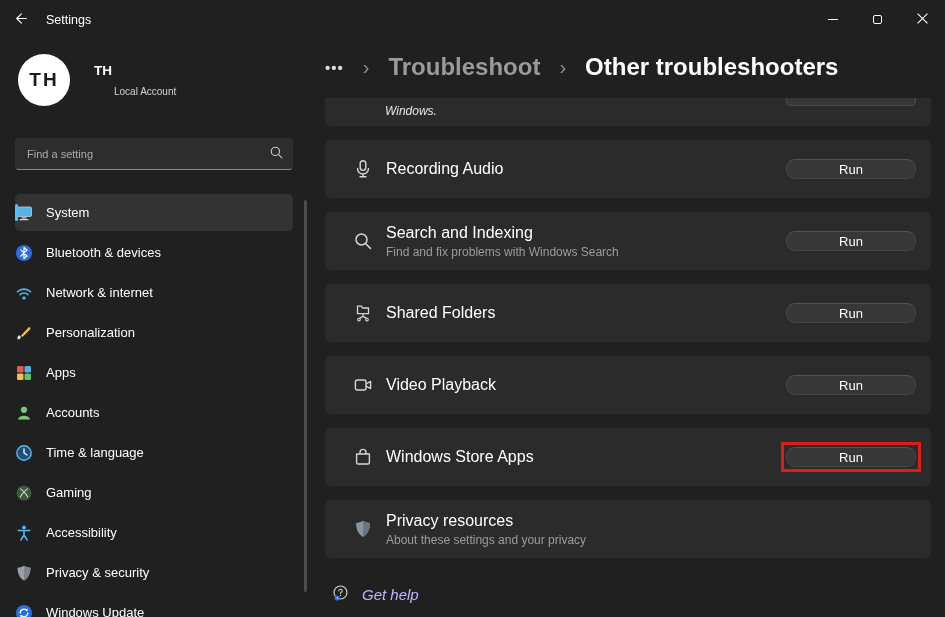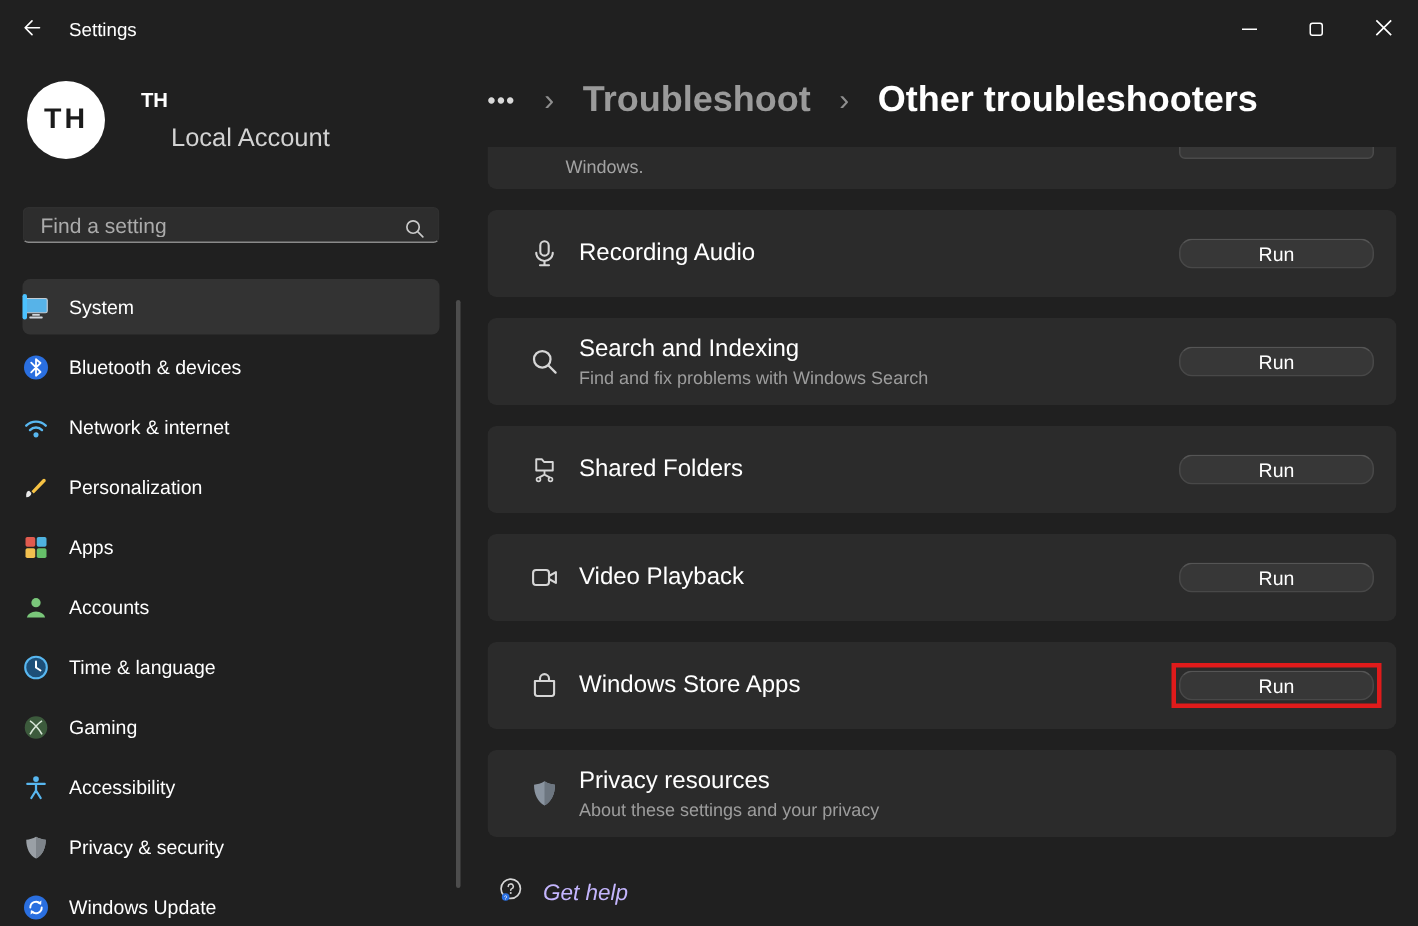--- a/index.html
+++ b/index.html
@@ -21,26 +21,26 @@
   .glyph-min { width:10px; height:1px; background:#ffffff; display:block; }
   .glyph-max { width:9px; height:9px; border:1px solid #ffffff; border-radius:2px; display:block; }
 
   
   .sidebar { position:absolute; top:40px; left:0; width:308px; bottom:0; padding:0 15px; }
   .account { display:flex; align-items:center; gap:24px; margin:14px 0 32px 3px; }
   .avatar { width:52px; height:52px; border-radius:50%; background:#ffffff; color:#1b1b1b;
             display:flex; align-items:center; justify-content:center;
             font-size:19px; font-weight:800; letter-spacing:2px; }
   .account-name { font-size:13.5px; font-weight:700; }
-  .account-type { font-size:17px; color:#d2d2d2; margin-top:8px;padding-left:20px; }
+  .account-type { font-size:10px; color:#d2d2d2; margin-top:8px;padding-left:20px; }
 
   .search-wrap { position:relative; margin-bottom:24px; }
-  .search-input { width:100%; height:24px; background:#2d2d2d; border:1px solid #303030;
+  .search-input { width:100%; height:32px; background:#2d2d2d; border:1px solid #303030;
                   border-bottom:1px solid #8a8a8a; border-radius:4px; color:#ffffff;
-                  font-size:14px; padding:0 32px 0 11px; outline:none; }
+                  font-size:11px; padding:0 32px 0 11px; outline:none; }
   .search-input::placeholder { color:#ababab; }
   .search-icon { position:absolute; right:9px; top:7px; }
 
   .nav { }
   .nav-item { position:relative; display:flex; align-items:center; gap:13px; height:37px;
               margin-bottom:3px; border-radius:5px; font-size:13px; color:#ffffff; }
   .nav-item.selected { background:#333333; }
   .nav-item.selected::before { content:""; position:absolute; left:0; top:10px; width:3px; height:17px;
                                border-radius:2px; background:#4cc2ff; }
   .nav-icon { width:18px; height:18px; display:inline-flex; flex:none; }
@@ -55,21 +55,21 @@
   .crumb-overflow { background:transparent; border:none; color:#d9d9d9; font-size:15px;
                     letter-spacing:1px; font-weight:700; padding:0; }
   .crumb-sep { color:#8f8f8f; font-size:20px; font-weight:400; }
   .crumb-parent { color:#9a9a9a; font-size:24px; font-weight:700; }
   .crumb-current { color:#ffffff; font-size:24px; font-weight:700; }
 
   .content { position:absolute; top:58px; left:0; width:606px; bottom:0; overflow:hidden; }
 
   .clipped-card { position:relative; height:28px; background:#2b2b2b; border-radius:0 0 6px 6px;
                   margin-bottom:14px; overflow:hidden; }
-  .clipped-text { position:absolute; left:52px; top:6px; font-size:12px; color:#a3a3a3; }
+  .clipped-text { position:absolute; left:60px; top:6px; font-size:12px; color:#e5e5e5;font-style:italic; }
   .clipped-btn { position:absolute; right:15px; top:-22px; width:130px; height:30px;
                  background:#373737; border:1px solid #4a4a4a; border-radius:4px; }
 
   .card { display:flex; align-items:center; height:58px; background:#2b2b2b; border-radius:6px;
           margin-bottom:14px; padding:0 15px 0 28px; }
   .card-icon { width:22px; display:flex; margin-right:11px; flex:none; }
   .card-icon svg { width:20px; height:20px; }
   .card-text { display:flex; flex-direction:column; justify-content:center; }
   .card-title { font-size:16px; color:#ffffff; }
   .card-sub { font-size:12px; color:#9d9d9d; margin-top:3px; }

